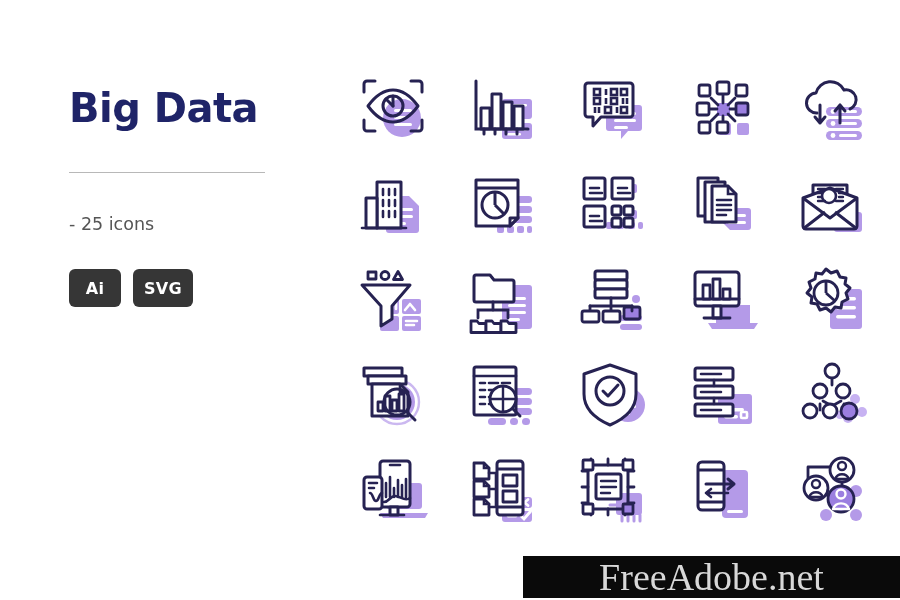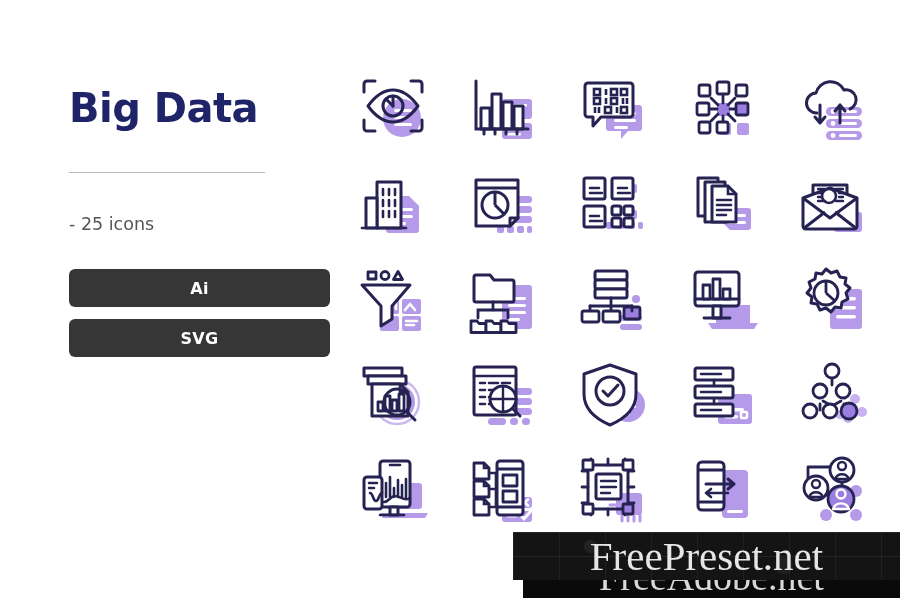--- a/index.html
+++ b/index.html
@@ -55,21 +55,20 @@
   .feature-list li {
     font-size: 17.5px;
     color: #555555;
     line-height: 28px;
     white-space: nowrap;
     font-family: "DejaVu Sans", sans-serif;
   }
   .badges {
     margin-top: 31px;
     display: flex;
-    flex-direction: column;
     gap: 12px;
   }
   .badge {
     background: #363636;
     color: #ffffff;
     border-radius: 6px;
     height: 38px;
     min-width: 52px;
     padding: 0 11px;
     box-sizing: border-box;
@@ -812,17 +811,14 @@
           </g>
         </svg>
       </div>
 
     </div>
   </div>
 
   <div class="wm-under">
     <span>FreeAdobe.net</span>
   </div>
-  <div class="wm-main">
-    <span>FreePreset.net</span>
-  </div>
 
 </div>
 
 </body></html>

